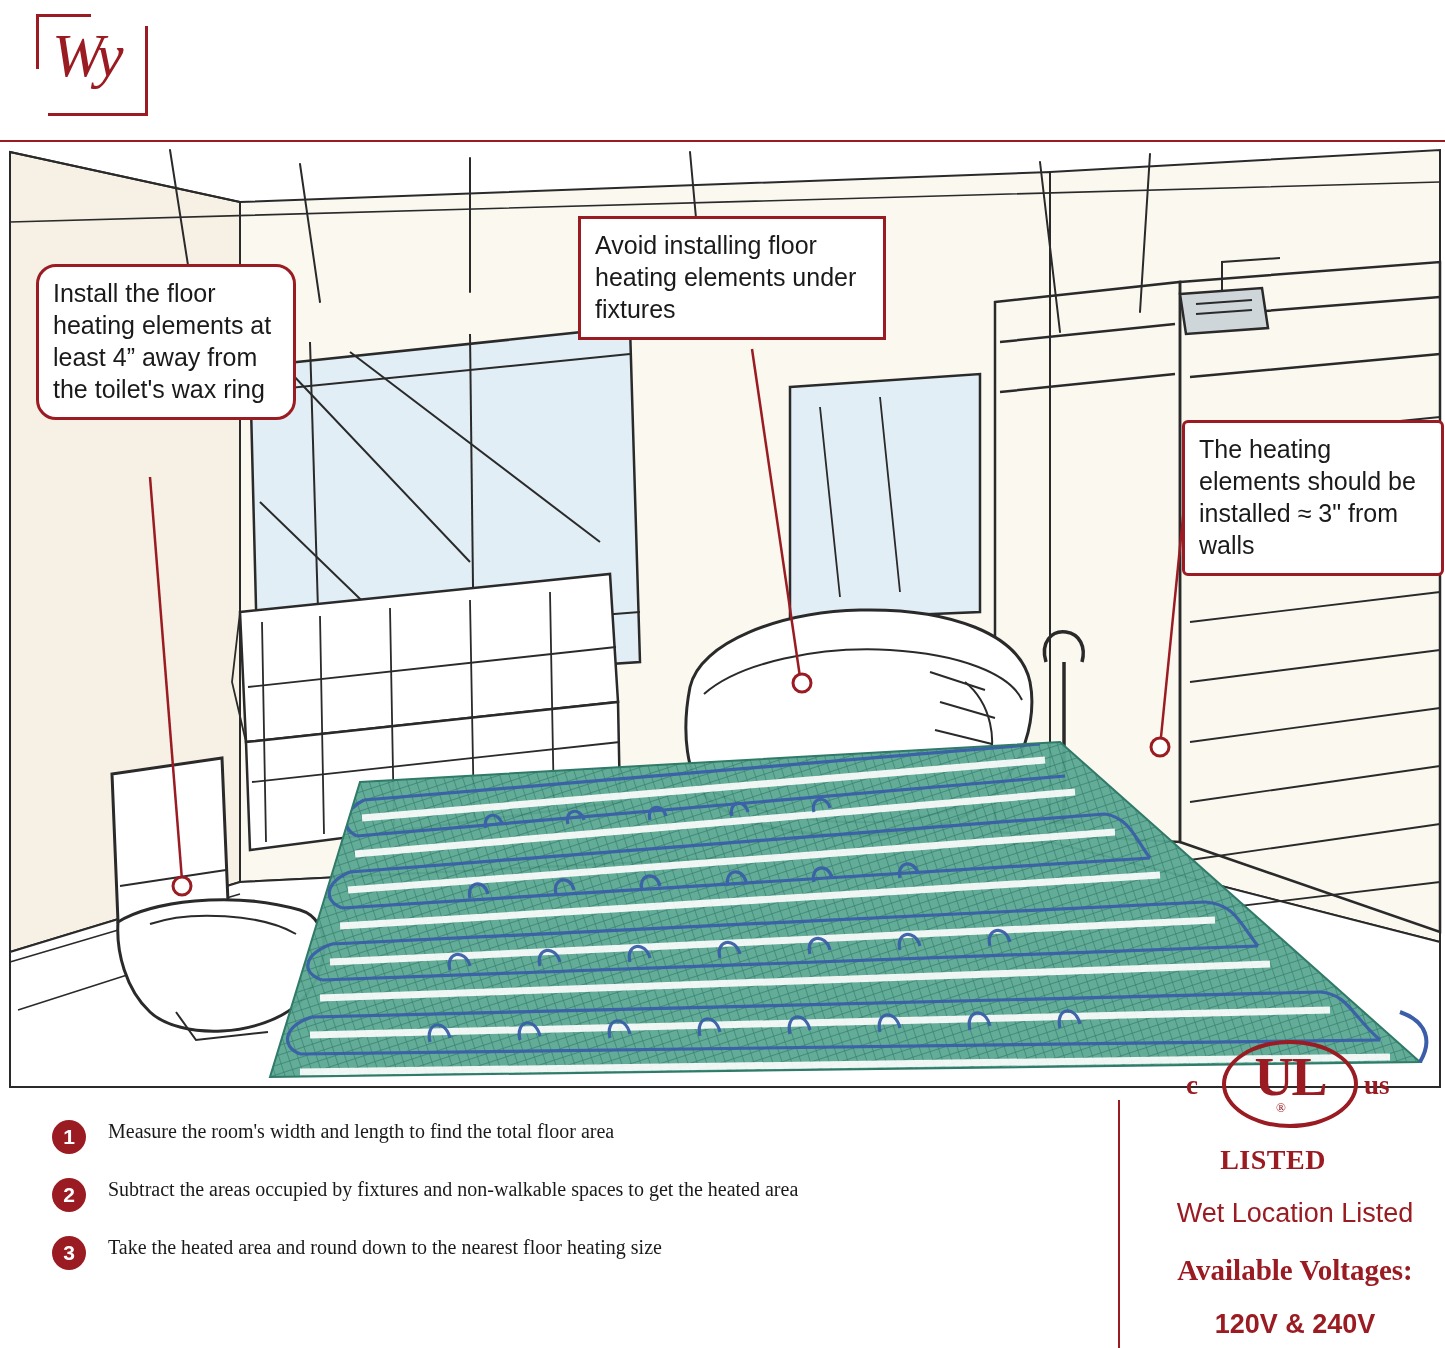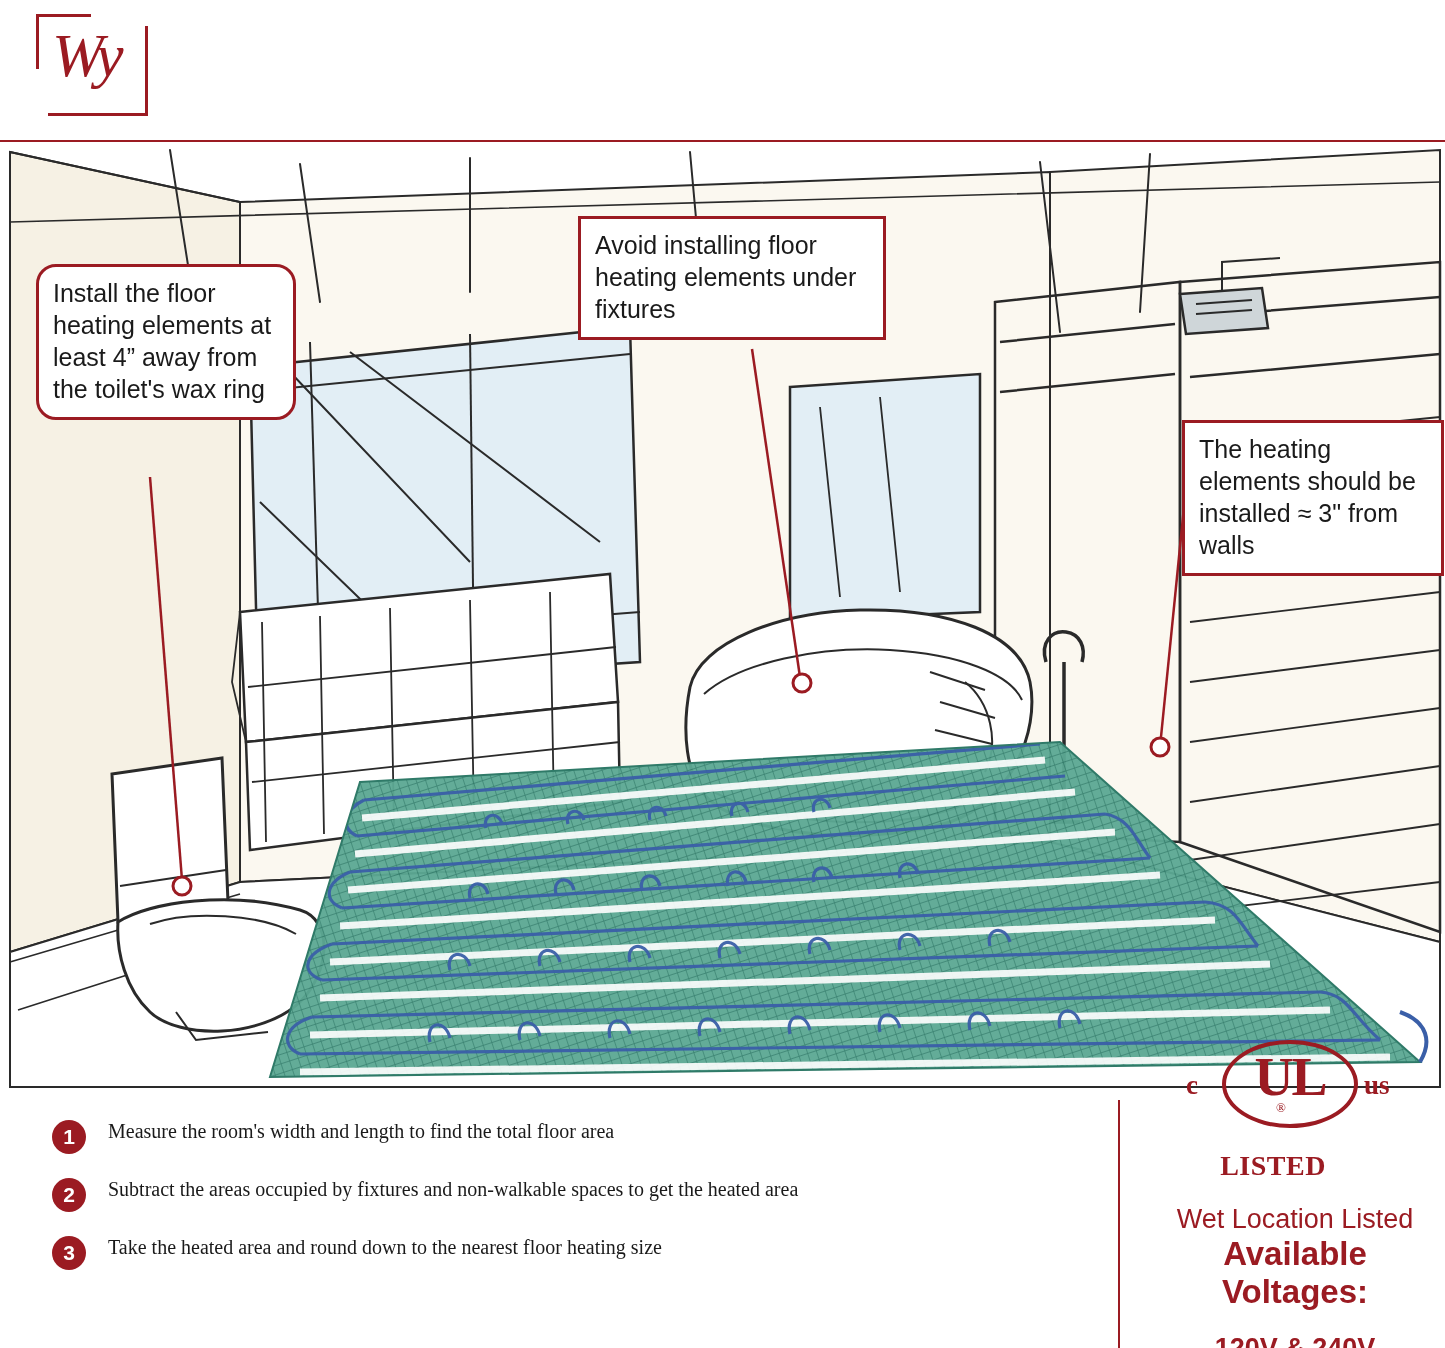--- a/index.html
+++ b/index.html
@@ -104,21 +104,21 @@
     color: #1a1a1a;
     font-family: "Liberation Sans", sans-serif;
     font-size: 25px;
     line-height: 1.28;
     padding: 10px 14px 12px 14px;
     box-sizing: border-box;
     z-index: 6;
   }
   #callout-toilet { left: 36px;  top: 122px; width: 260px; border-radius: 20px; }
   #callout-fixtures { left: 578px; top: 74px;  width: 308px; }
-  #callout-walls { left: 1182px; top: 278px; width: 262px; }
+  #callout-walls { left: 1182px; top: 278px; width: 262px; border-radius: 6px; }
 
   
   .footer {
     position: absolute;
     left: 0;
     top: 1092px;
     width: 1445px;
     height: 256px;
     background: #ffffff;
   }
@@ -208,40 +208,40 @@
   }
   .ul-reg {
     position: absolute;
     left: 126px;
     top: 60px;
     font-size: 13px;
     color: #9b1b22;
     font-family: "Liberation Serif", serif;
   }
   .ul-listed {
-    margin-top: 14px;
+    margin-top: 8px;
     font-family: "Liberation Serif", serif;
     font-weight: bold;
     font-size: 28px;
     color: #9b1b22;
     letter-spacing: 0.5px;
     margin-left: -44px;
   }
   .wet-loc {
     margin-top: 22px;
     font-family: "Liberation Sans", sans-serif;
     font-weight: normal;
     font-size: 27px;
     color: #9b1b22;
   }
   .volt-label {
-    margin-top: 0;
-    font-family: Liberation Sans, sans-serif;
-    font-weight: bold;
-    font-size: 33px;
+    margin-top: 25px;
+    font-family: Liberation Serif, serif;
+    font-weight: bold;
+    font-size: 29px;
     color: #9b1b22;
   }
   .volt-value {
     margin-top: 22px;
     font-family: "Liberation Sans", sans-serif;
     font-weight: bold;
     font-size: 27px;
     color: #9b1b22;
   }
 </style>

